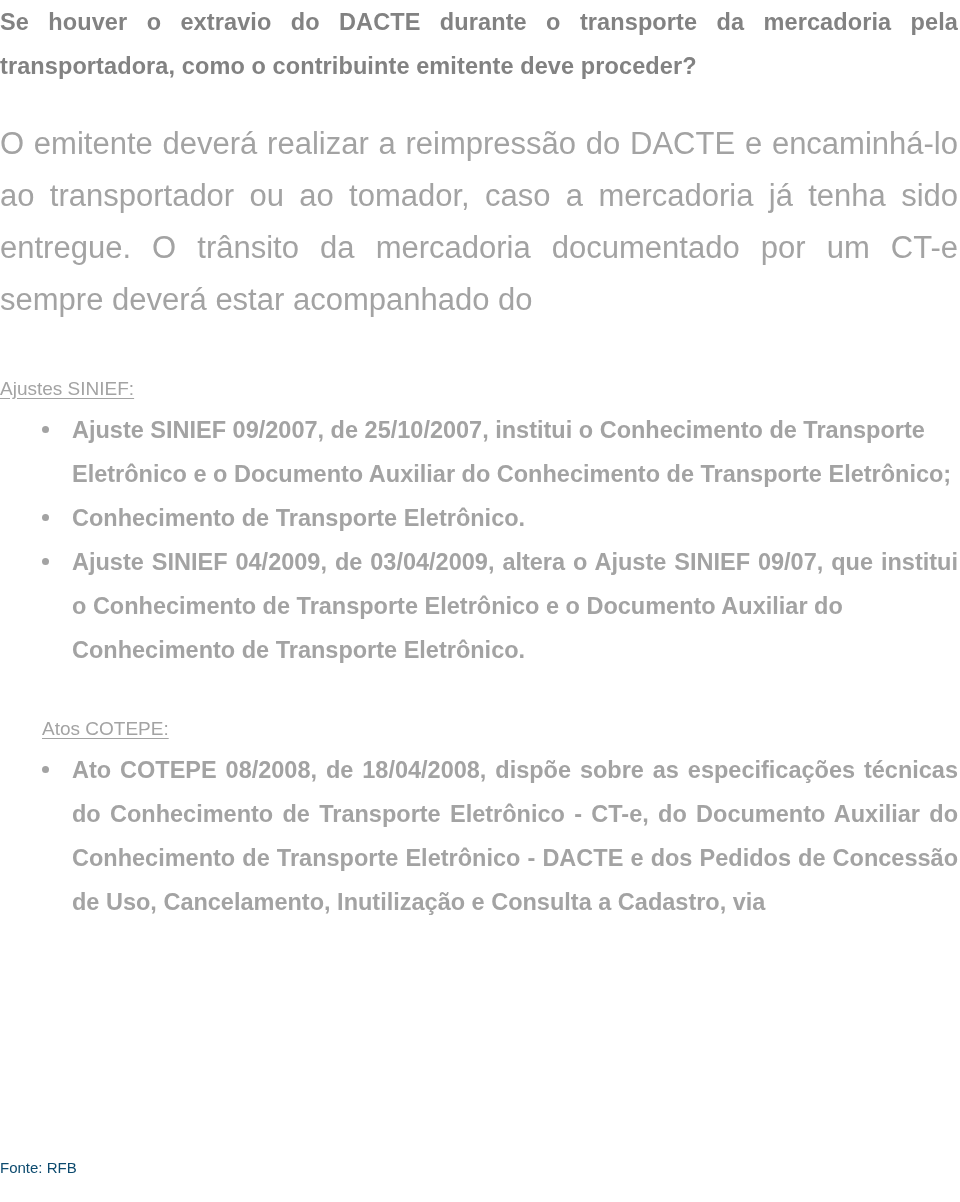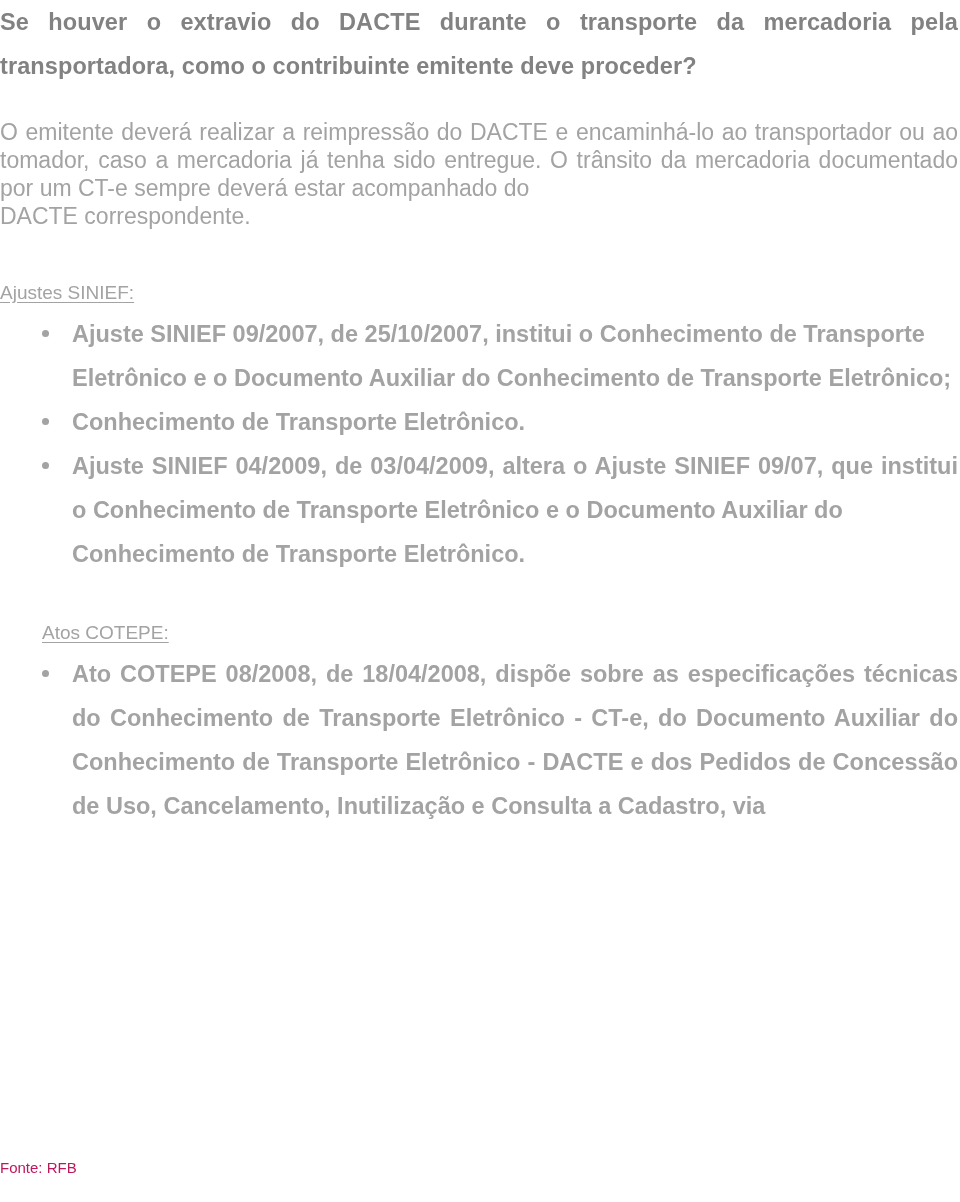--- a/index.html
+++ b/index.html
@@ -41,22 +41,22 @@
     text-align: justify;
     text-justify: inter-word;
     letter-spacing: 0.1px;
     margin: 0;
     padding: 0 0 0 0;
     width: 958px;
   }
 
   
   .para {
-    font-size: 23px;
-    line-height: 28px;
+    font-size: 31px;
+    line-height: 52px;
     color: #a3a3a3;
     text-align: justify;
     text-justify: inter-word;
     margin: 0;
     width: 958px;
   }
   .para .lastline { display: block; }
 
   .spacer-1 { height: 30px; }
   .spacer-2 { height: 22px; }
@@ -119,37 +119,36 @@
     display: block;
   }
 
   
   .footer {
     position: absolute;
     left: 0px;
     top: 1158px;
     font-size: 15px;
     line-height: 20px;
-    color: #be185d;
+    color: #0c4a6e;
     font-family: "Liberation Sans", sans-serif;
   }
 </style>
 </head>
 <body>
 
 <div class="page">
   <div class="content">
 
     <p class="question">Se houver o extravio do DACTE durante o transporte da mercadoria pela transportadora, como o contribuinte emitente deve proceder?</p>
 
     <div class="spacer-1"></div>
 
     <p class="para">
       <span>O emitente deverá realizar a reimpressão do DACTE e encaminhá-lo ao transportador ou ao tomador, caso a mercadoria já tenha sido entregue. O trânsito da mercadoria documentado por um CT-e sempre deverá estar acompanhado do</span>
-      <span class="lastline">DACTE correspondente.</span>
     </p>
 
     <div class="spacer-2"></div>
 
 
     <div class="spacer-3"></div>
 
     <div class="sub-heading">
       <span class="u">Ajustes SINIEF:</span>
     </div>

